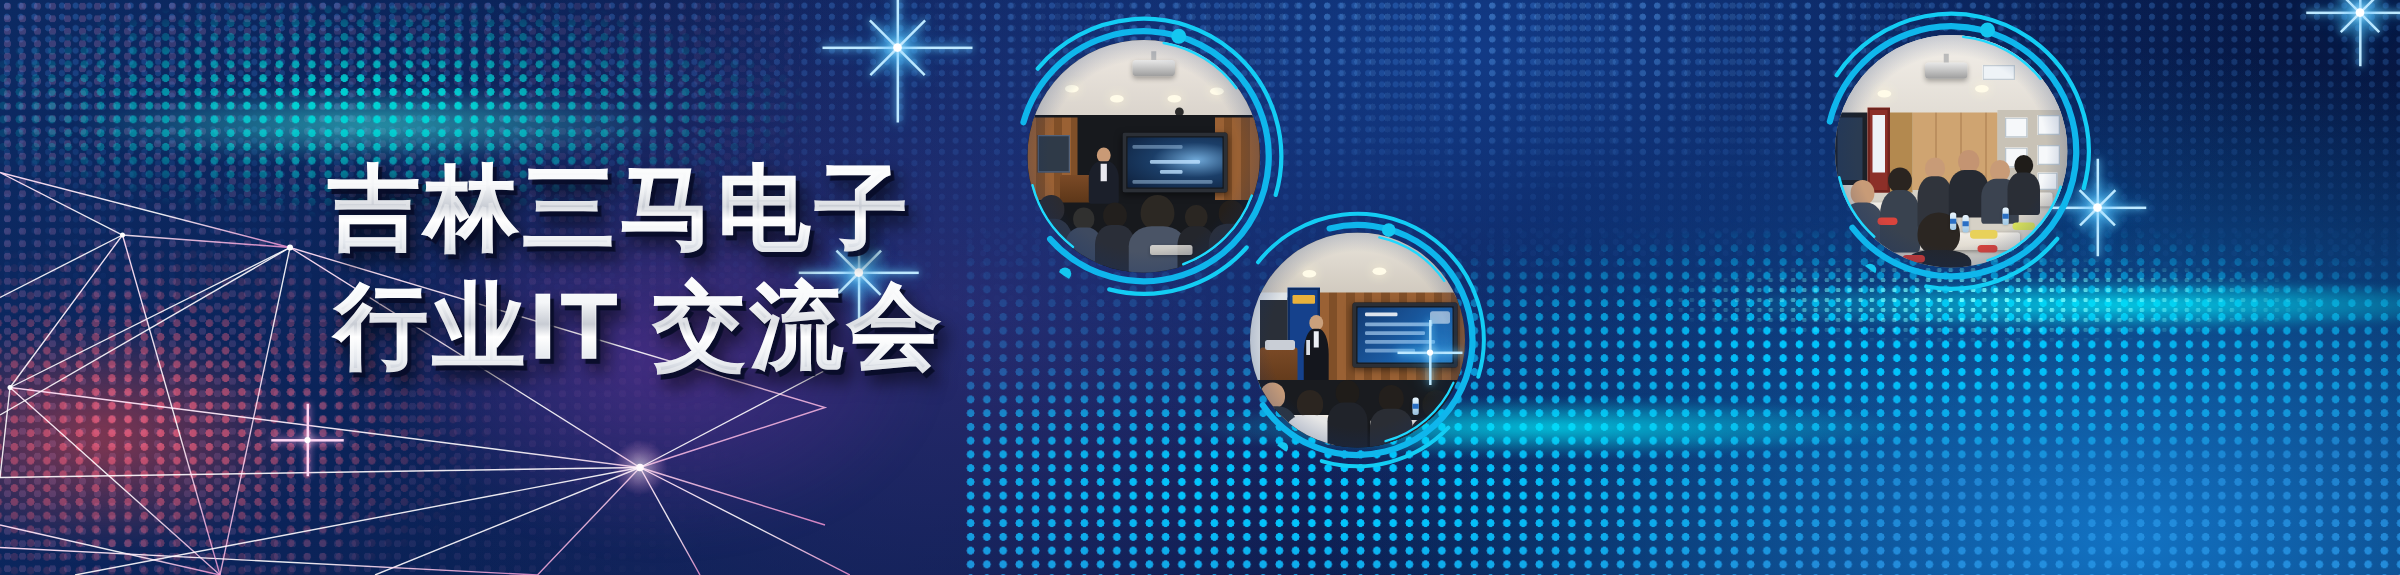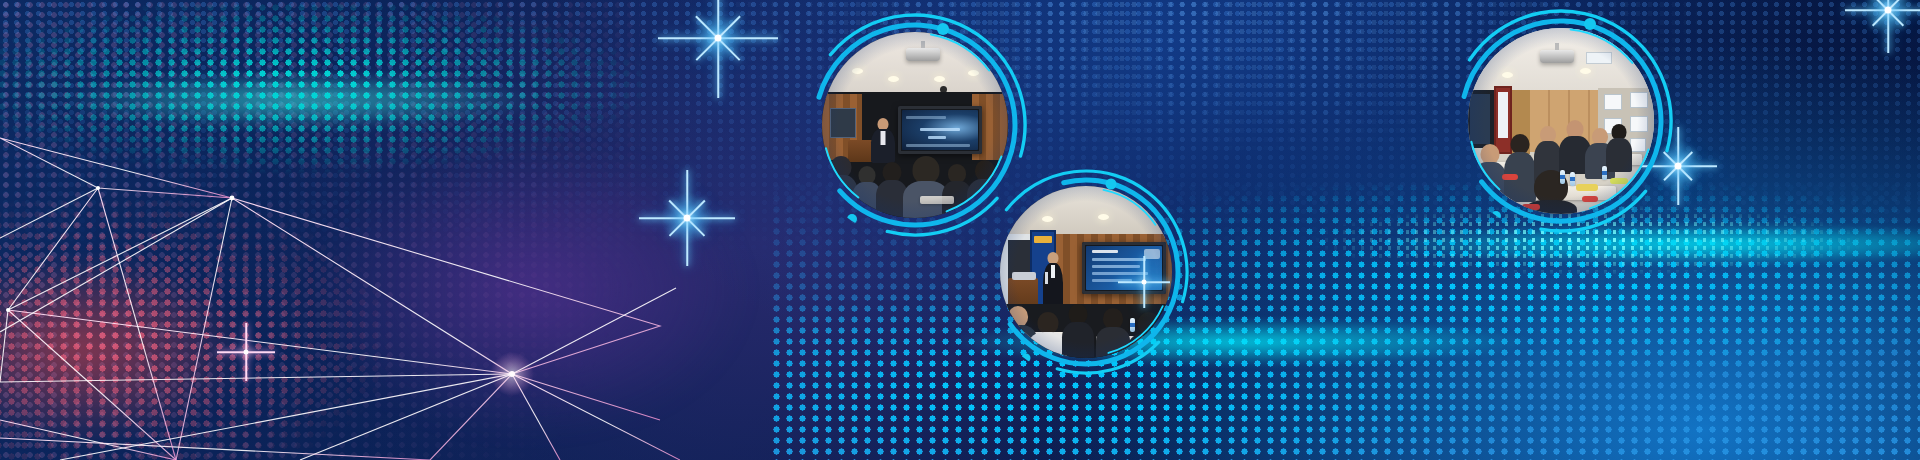--- a/index.html
+++ b/index.html
@@ -206,20 +206,22 @@
       <path d="M512 254 L680 340"></path>
     </g>
     <circle cx="232" cy="78" r="2.4" fill="#fff"></circle>
     <circle cx="98" cy="68" r="2" fill="#fff"></circle>
     <circle cx="8" cy="190" r="2" fill="#fff"></circle>
     <circle cx="512" cy="254" r="3" fill="#fff"></circle>
     <circle cx="512" cy="254" r="22" fill="url(#nodeg)" opacity=".6"></circle>
   </svg>
 
   <div class="title">
+    <div class="tline">吉林三马电子</div>
+    <div class="tline tline2">行业IT 交流会</div>
   </div>
 
   <div class="photo" style="left:822px;top:32px;width:186px;height:186px">
     <div class="ph-img">
       <div class="room" style="background:#1d1d20">
         <div class="ceiling"></div>
         <div class="projector" style="left:84px;top:16px"></div>
         <div class="downlight" style="left:30px;top:36px"></div>
         <div class="downlight" style="left:66px;top:44px"></div>
         <div class="downlight" style="left:112px;top:44px"></div>

